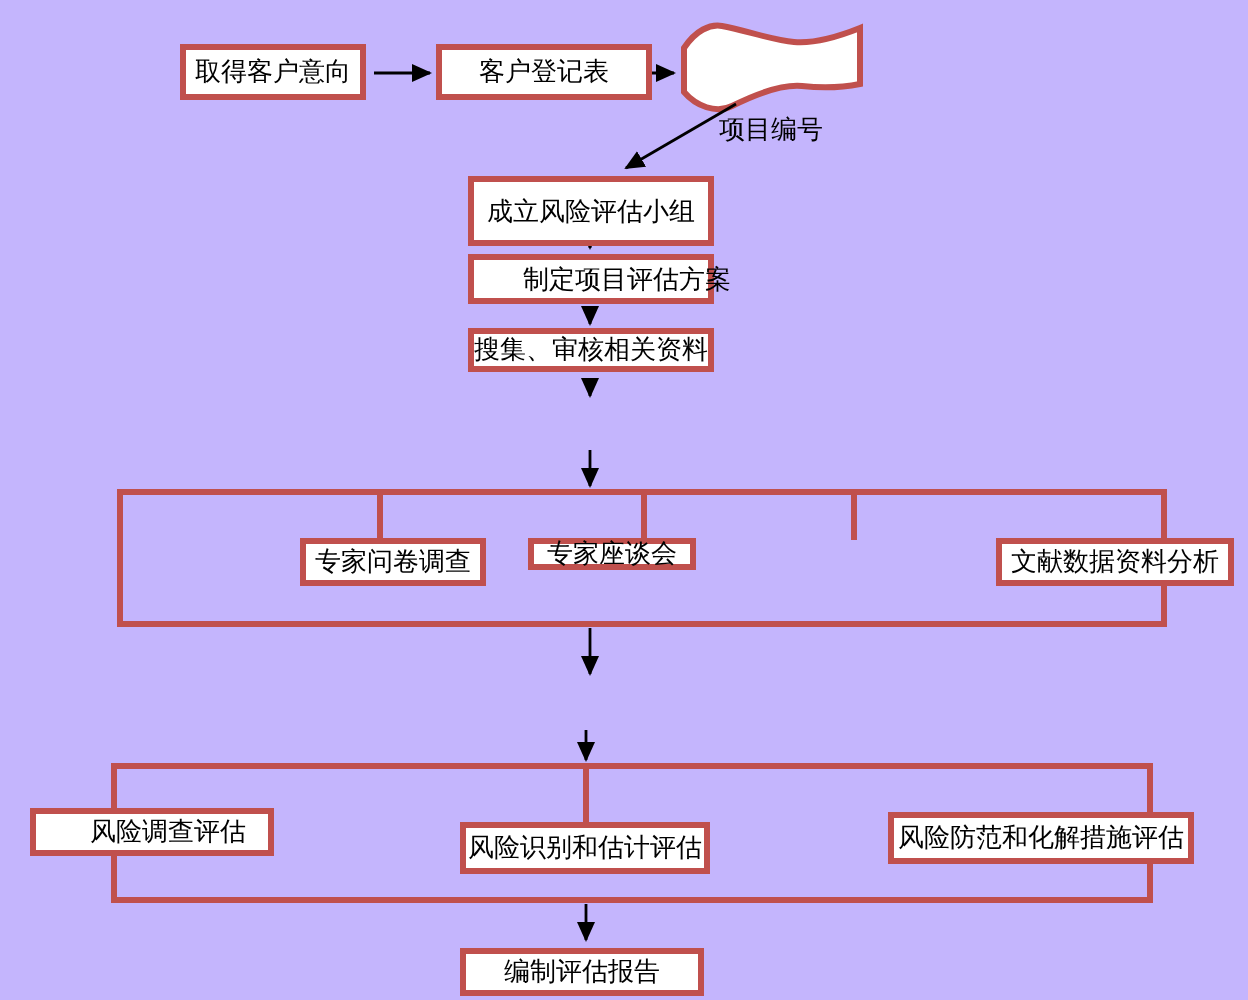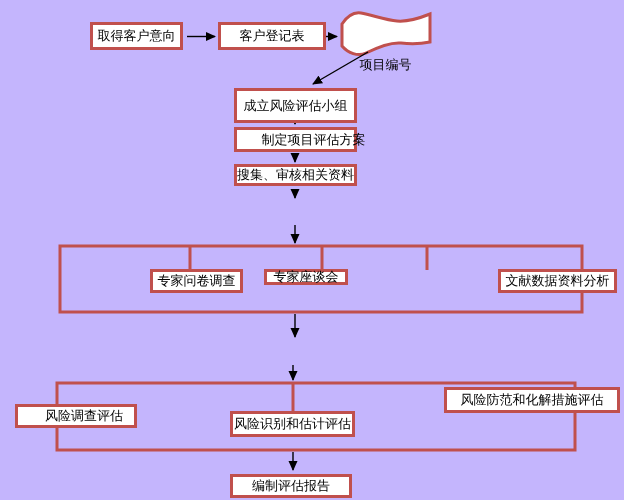--- a/index.html
+++ b/index.html
@@ -56,17 +56,17 @@
   <div class="node" style="left:234px;top:127px;width:123px;height:25px;padding-left:36px;">制定项目评估方案</div>
   <div class="node" style="left:234px;top:164px;width:123px;height:22px;">搜集、审核相关资料</div>
 
   <div class="node" style="left:150px;top:269px;width:93px;height:24px;text-align:right;">专家问卷调查</div>
   <div class="node" style="left:264px;top:269px;width:84px;height:16px;">专家座谈会</div>
   <div class="node" style="left:498px;top:269px;width:119px;height:24px;">文献数据资料分析</div>
 
 
   <div class="node align-left" style="left:15px;top:404px;width:122px;height:24px;">风险调查评估</div>
   <div class="node" style="left:230px;top:411px;width:125px;height:26px;">风险识别和估计评估</div>
-  <div class="node" style="left:444px;top:387px;width:176px;height:26px;">风险防范和化解措施评估</div>
+  <div class="node" style="left:444px;top:406px;width:153px;height:26px;">风险防范和化解措施评估</div>
 
   <div class="node" style="left:230px;top:474px;width:122px;height:24px;">编制评估报告</div>
 
 </div>
 
 </body></html>

